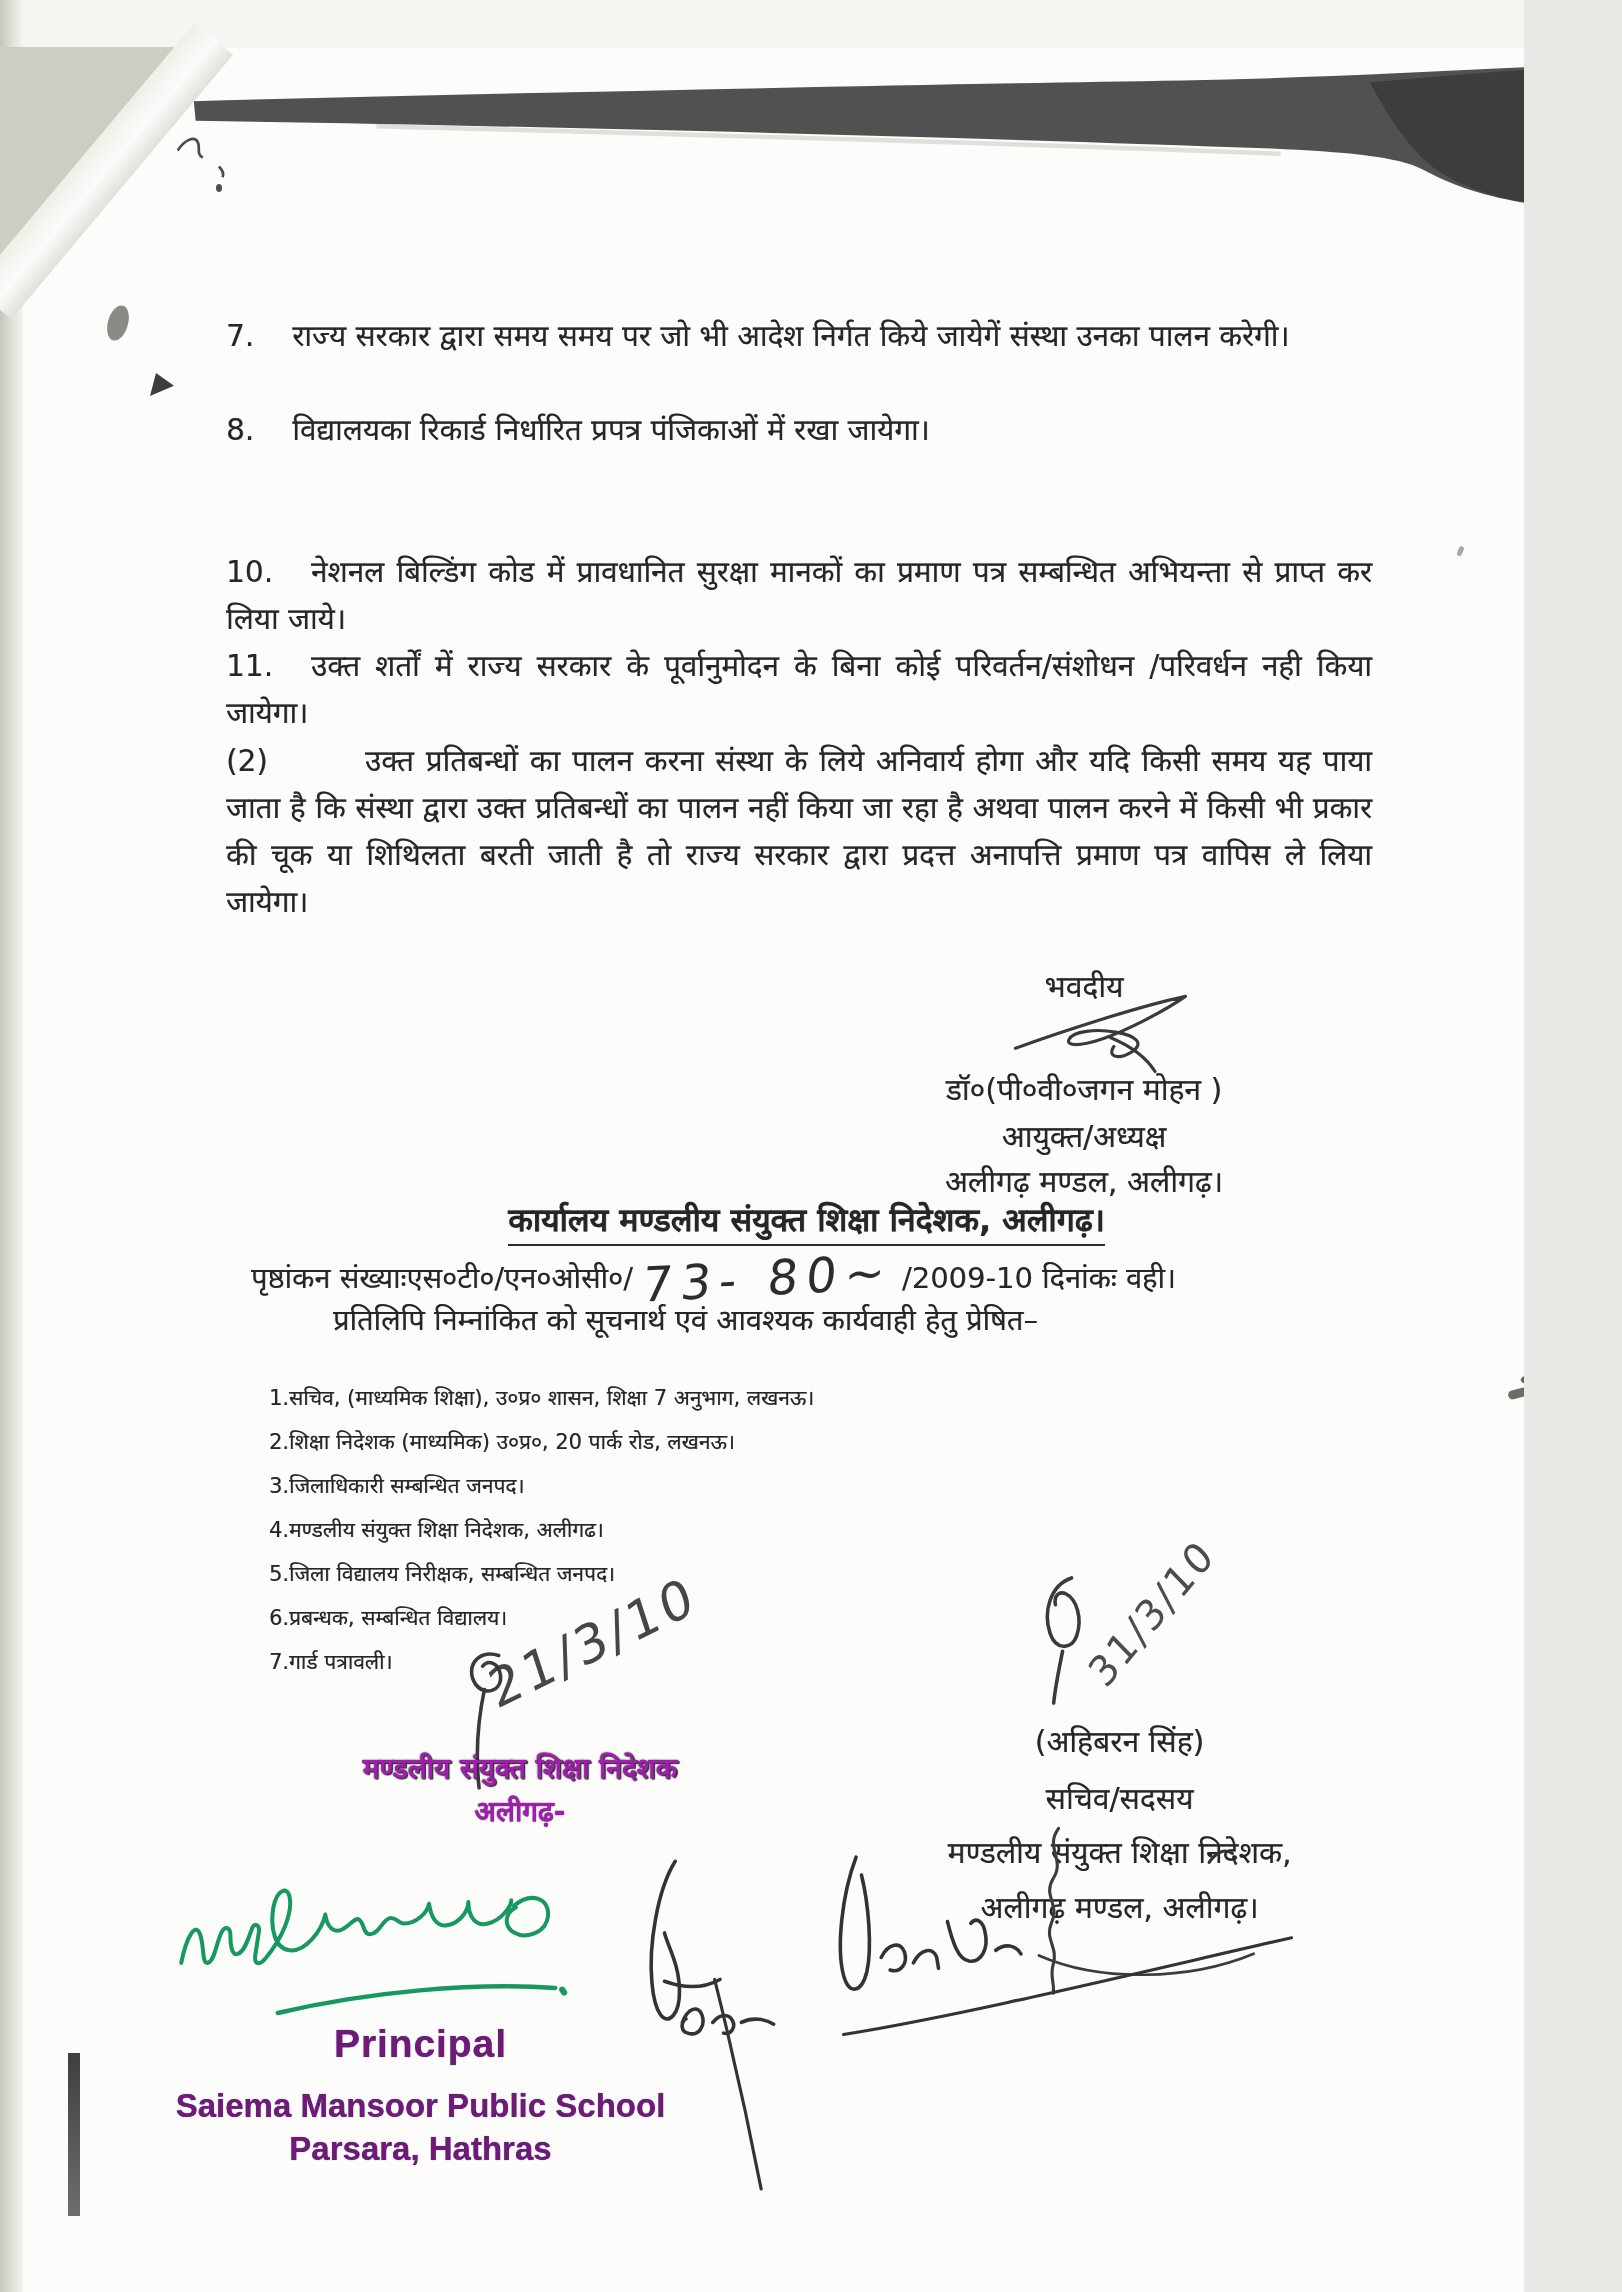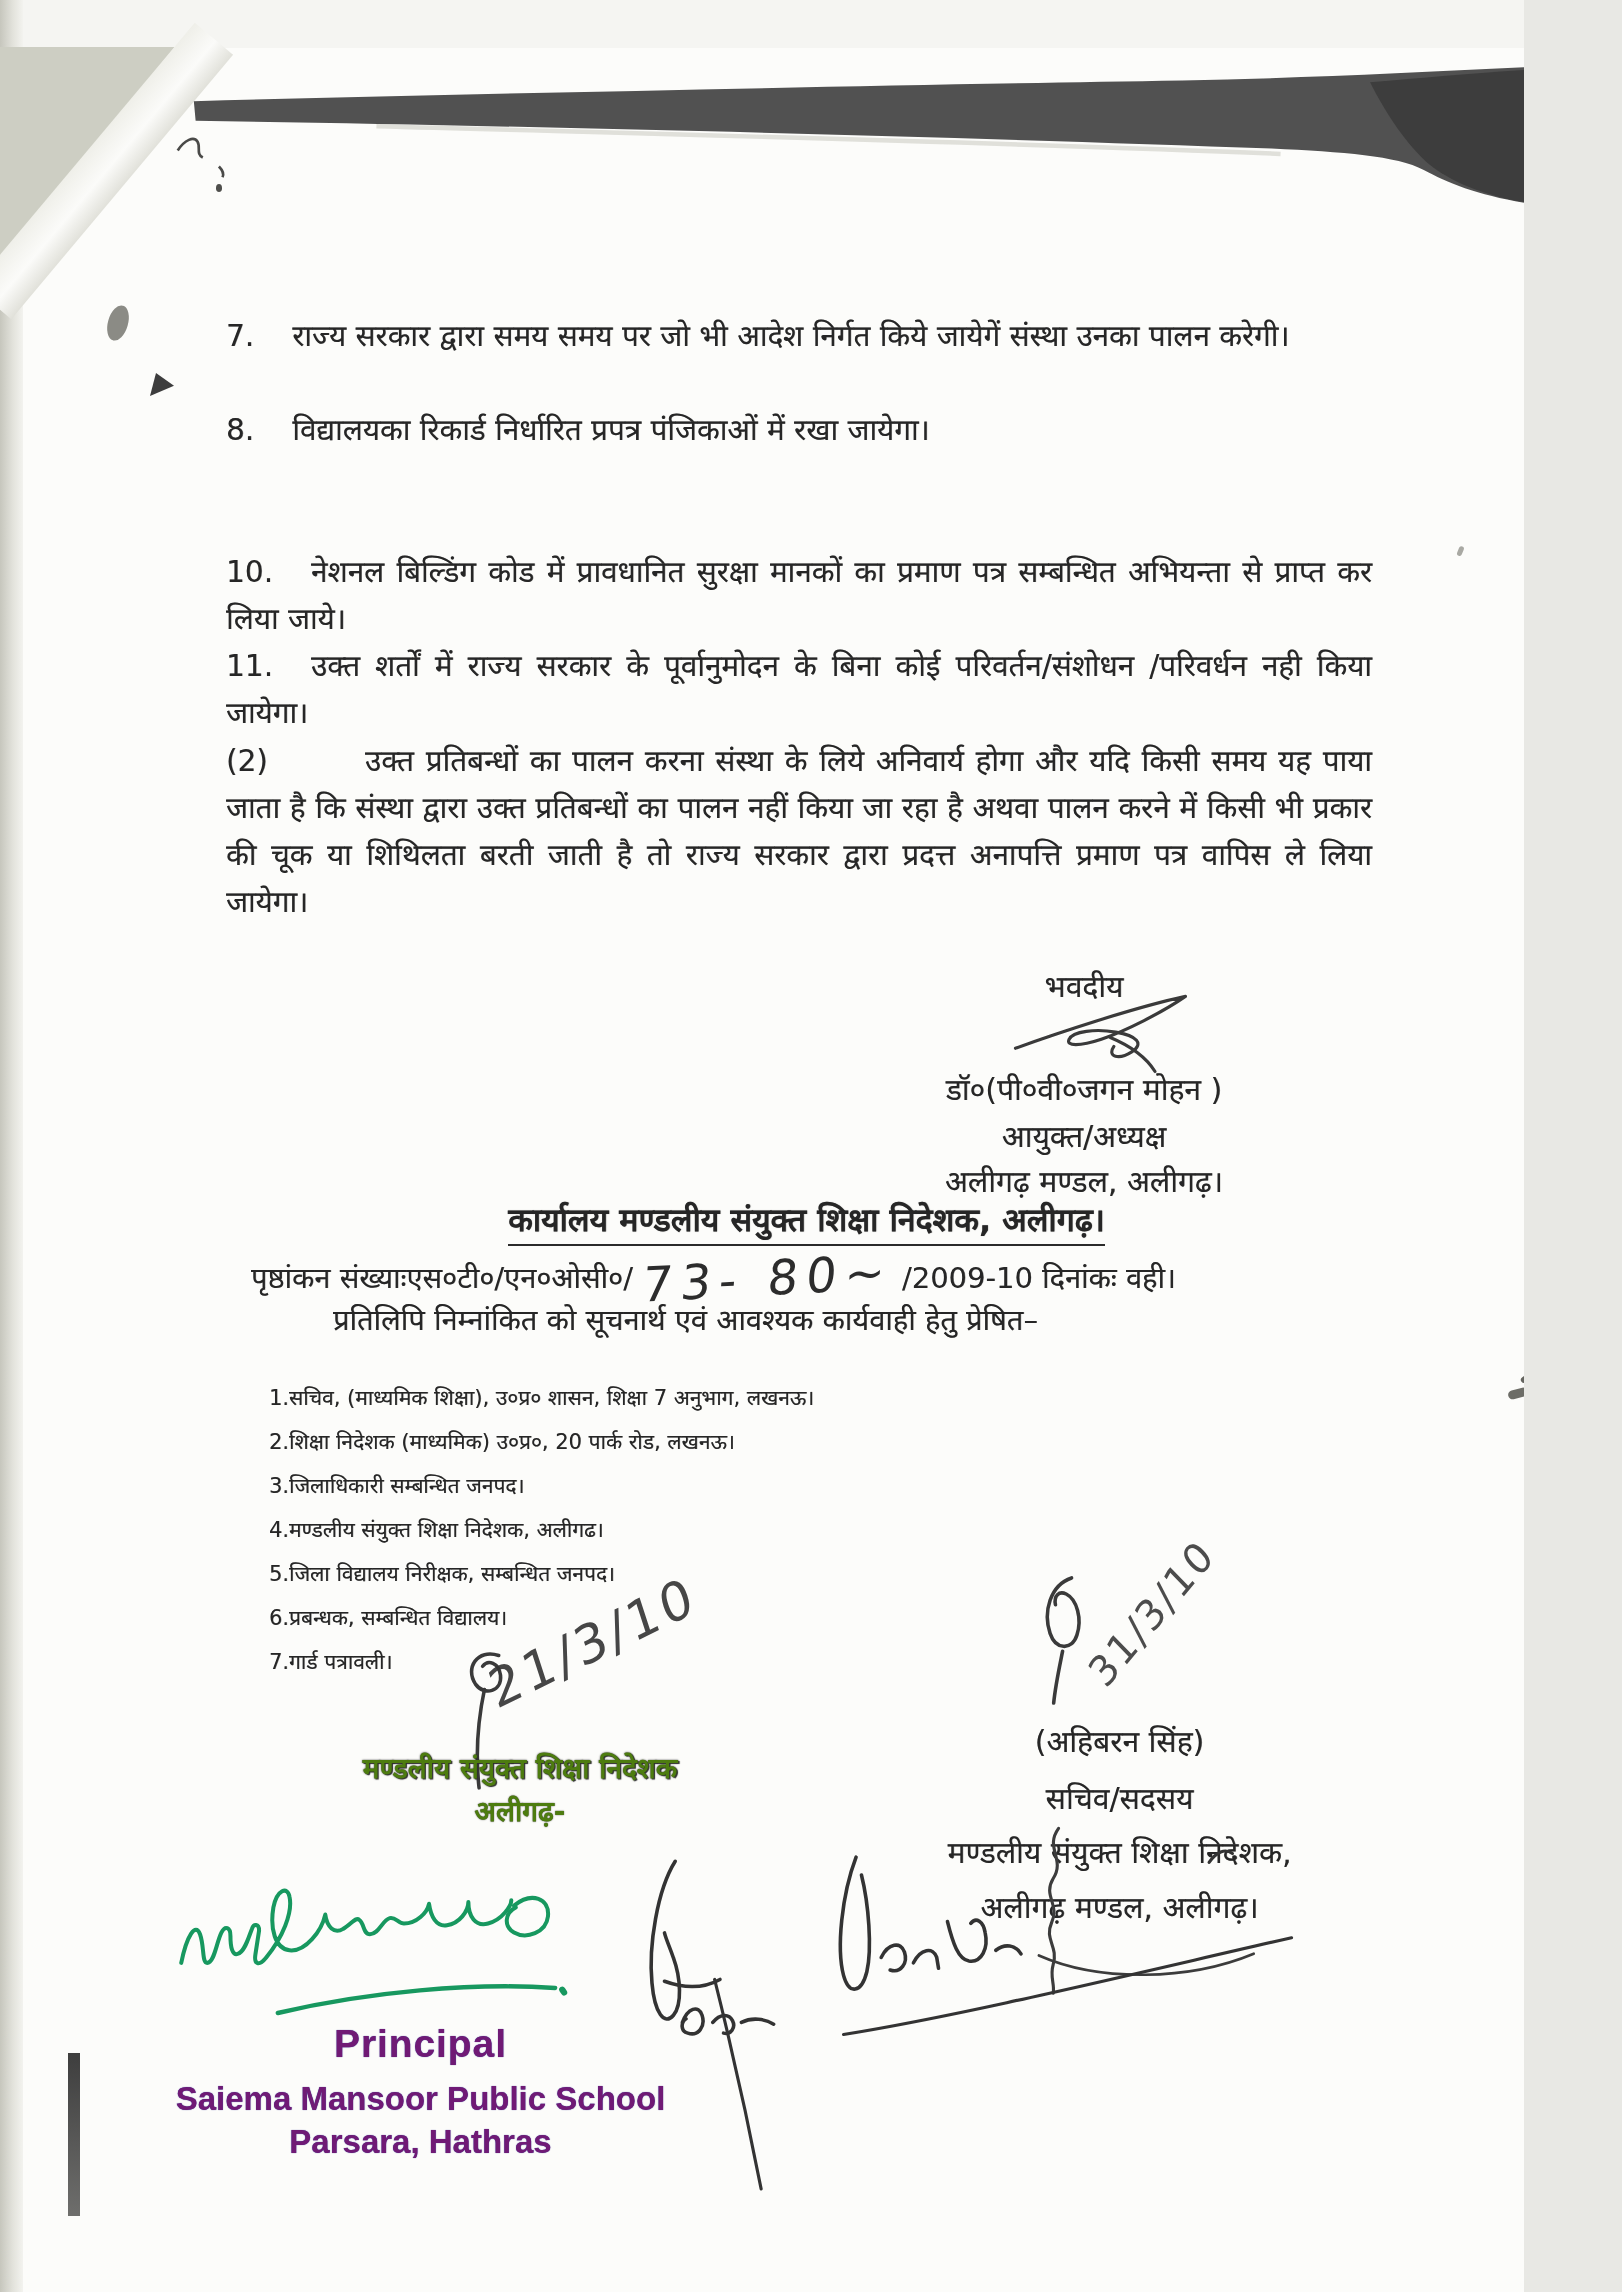--- a/index.html
+++ b/index.html
@@ -43,27 +43,27 @@
     text-shadow:0.4px 0.4px 0.6px rgba(45,45,45,.5);white-space:nowrap;}
   .hw-inline{display:inline-block;font-size:48px;font-weight:400;letter-spacing:8px;
     transform:rotate(-3deg) skewX(-8deg);vertical-align:-7.2px;margin:0 9px;color:#2c2c2c;text-shadow:none;}
   .copy-intro{position:absolute;left:333px;top:1299px;font-size:29px;font-weight:500;
     text-shadow:0.4px 0.4px 0.6px rgba(45,45,45,.5);}
   .copy-list{position:absolute;left:269px;top:1376px;font-size:21px;line-height:44px;font-weight:500;
     text-shadow:0.4px 0.4px 0.6px rgba(45,45,45,.5);}
   .rline{position:absolute;left:860px;width:519px;text-align:center;font-size:30px;font-weight:500;
     text-shadow:0.4px 0.4px 0.6px rgba(45,45,45,.5);}
   
-  .stamp-left{position:absolute;left:296px;top:1748px;width:448px;text-align:center;color:#4d7c0f;}
+  .stamp-left{position:absolute;left:296px;top:1748px;width:448px;text-align:center;color:#a21caf;}
   .stamp-left .l1{font-size:28px;font-weight:bold;filter:blur(0.4px);text-shadow:0 0 1.8px #2a2a2a,1.3px 1.3px 0.9px #333;}
   .stamp-left .l2{font-size:28px;font-weight:bold;margin-top:5.4px;filter:blur(0.4px);text-shadow:0 0 1.3px #2a2a2a;}
   .principal-stamp{position:absolute;left:161px;top:2022px;width:519px;text-align:center;
     color:#701a75;font-family:"Liberation Sans","DejaVu Sans",sans-serif;font-weight:bold;}
   .principal-stamp .t{font-size:39px;letter-spacing:0.9px;text-shadow:0 0 0.9px #2a2d8e;}
-  .principal-stamp .s{font-size:33px;margin-top:14px;text-shadow:0 0 0.9px #2a2d8e;}
+  .principal-stamp .s{font-size:33px;margin-top:21px;text-shadow:0 0 0.9px #2a2d8e;}
   .principal-stamp .p{font-size:33px;margin-top:5.4px;text-shadow:0 0 0.9px #2a2d8e;}
   
   .hw-date-left{position:absolute;left:491px;top:1662px;font-size:52px;color:#333;
     transform:rotate(-26deg) skewX(-8deg);transform-origin:0 50%;letter-spacing:3.6px;opacity:.9;}
   .hw-date-right{position:absolute;left:1112px;top:1650px;font-size:40px;color:#3a3a3a;
     transform:rotate(-50deg) skewX(-6deg);transform-origin:0 100%;letter-spacing:2.7px;opacity:.9;}
   svg.sig{position:absolute;overflow:visible;}
   svg.sig path{fill:none;stroke-linecap:round;stroke-linejoin:round;}
 </style>
 </head>

